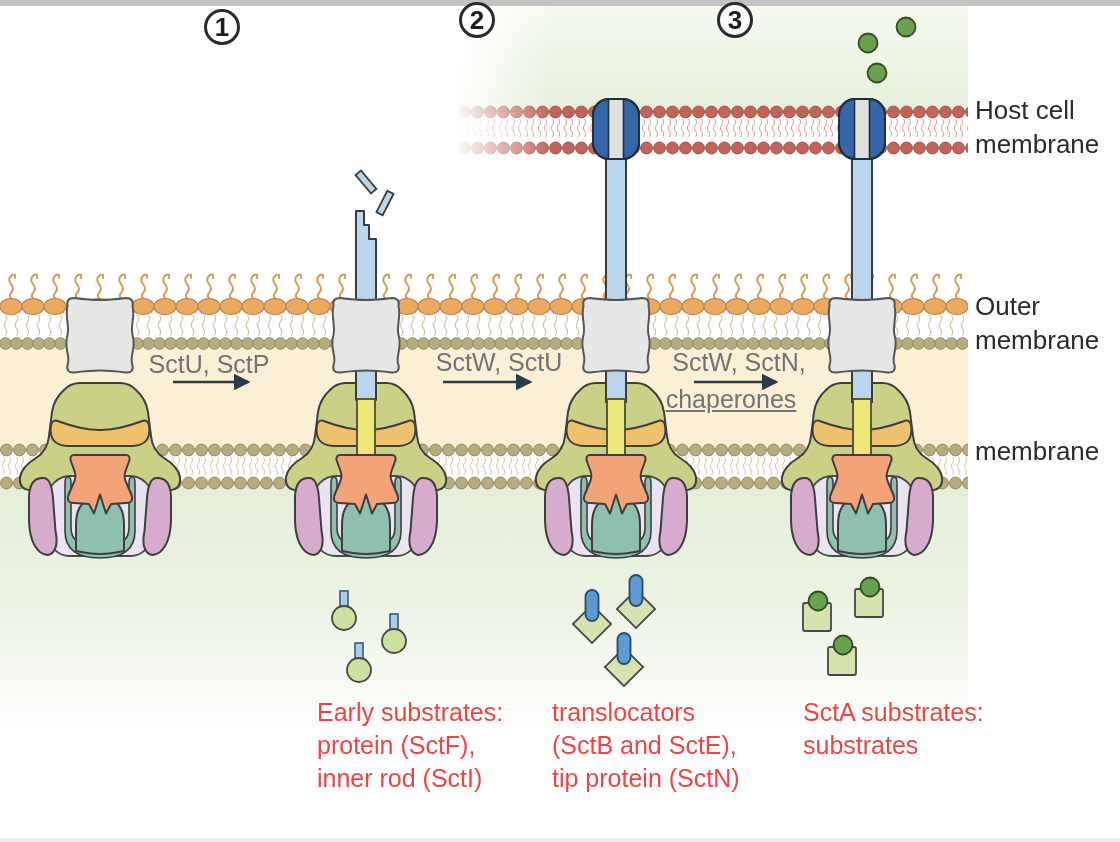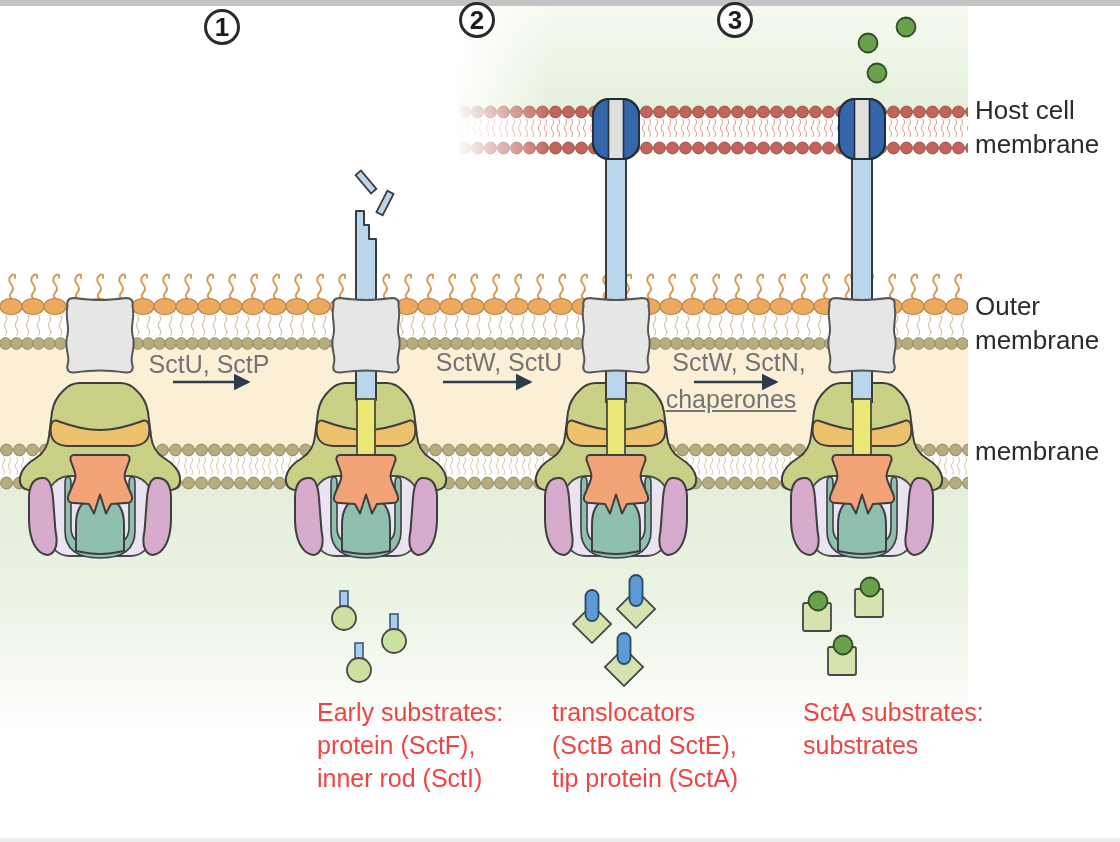--- a/index.html
+++ b/index.html
@@ -253,20 +253,20 @@
   </div>
 
   <div class="abs caption" style="left:317px;top:696px;width:230px;">
     <span>Early substrates:</span>
     <span>protein (SctF),</span>
     <span>inner rod (SctI)</span>
   </div>
   <div class="abs caption" style="left:552px;top:696px;width:240px;">
     <span>translocators</span>
     <span>(SctB and SctE),</span>
-    <span>tip protein (SctA)</span>
+    <span>tip protein (SctN)</span>
   </div>
   <div class="abs caption" style="left:803px;top:696px;width:220px;">
     <span>SctA substrates:</span>
     <span>substrates</span>
   </div>
 
 </div>
 
 </body></html>

